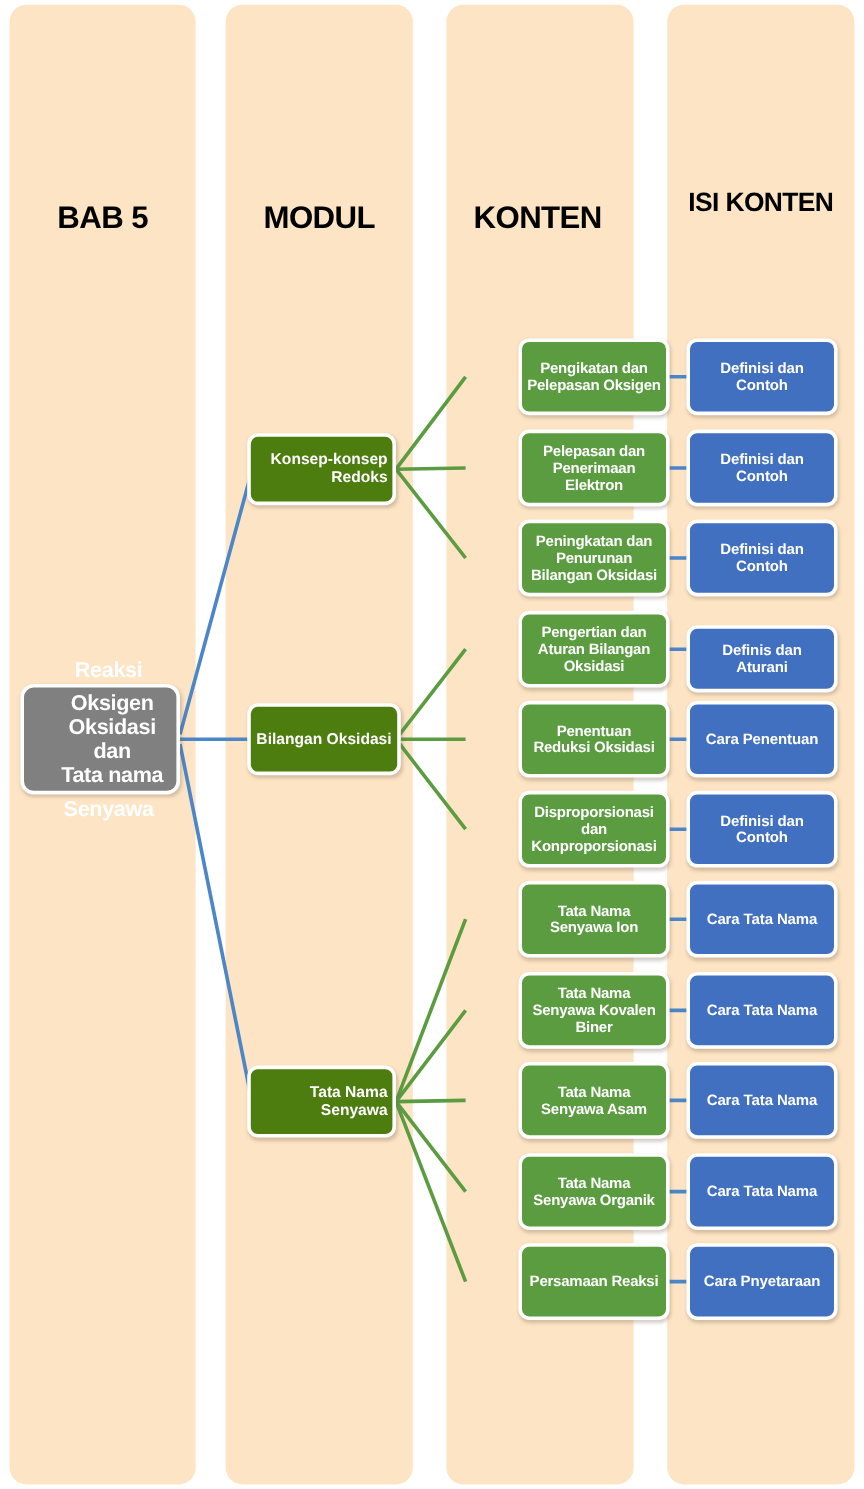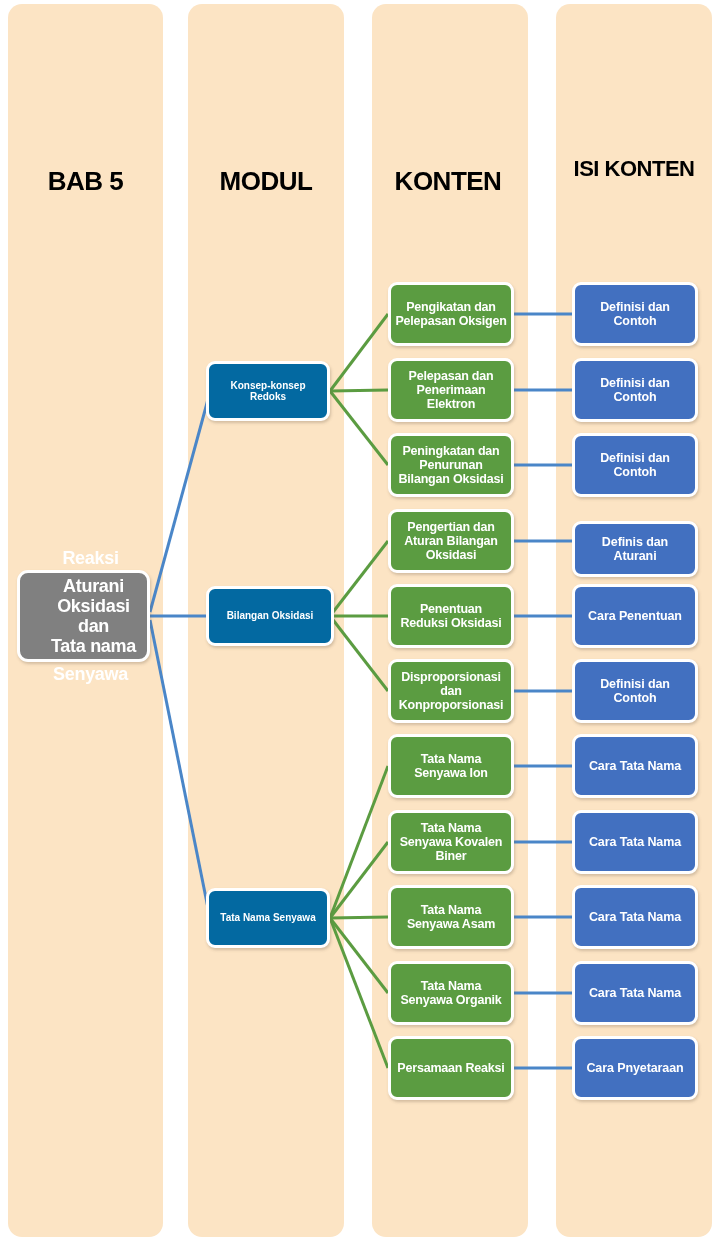--- a/index.html
+++ b/index.html
@@ -59,27 +59,29 @@
     font-size: 18px;
     letter-spacing: -0.3px;
     overflow: visible;
   }
   .node-root .root-text {
     width: 160px;
     margin: 0 auto;
     padding-left: 20px;
   }
   .node-module {
-    background: #0369a1;
-    font-size: 10px;
+    background: #4d7c0f;
+    font-size: 13px;
+    text-align: right;
   }
   .node-content {
     background: #5b9c41;
     font-size: 12.5px;
     letter-spacing: -0.2px;
+    margin-left: 44px;
   }
   .node-detail {
     background: #4270c0;
     font-size: 12.5px;
     letter-spacing: -0.1px;
   }
   .node span {
     display: block;
     padding: 0 4px;
   }
@@ -135,21 +137,21 @@
       <line x1="514" y1="842" x2="573" y2="842"></line>
       <line x1="514" y1="917" x2="573" y2="917"></line>
       <line x1="514" y1="993" x2="573" y2="993"></line>
       <line x1="514" y1="1068" x2="573" y2="1068"></line>
     </g>
   </svg>
 
   <div class="node node-root" style="left:17px; top:570px; width:133px; height:92px;">
     <div class="root-text">
       <span style="position:absolute; left:-14px; top:-25px; width:161px;">Reaksi</span>
-      <span>Aturani</span>
+      <span>Oksigen</span>
       <span>Oksidasi  dan</span>
       <span>Tata  nama</span>
       <span style="position:absolute; left:-14px; bottom:-25px; width:161px;">Senyawa</span>
     </div>
   </div>
 
   <div class="node node-module" style="left:206px; top:361px; width:124px; height:60px;">
     <span>Konsep-konsep Redoks</span>
   </div>
   <div class="node node-module" style="left:206px; top:586px; width:128px; height:60px;">

